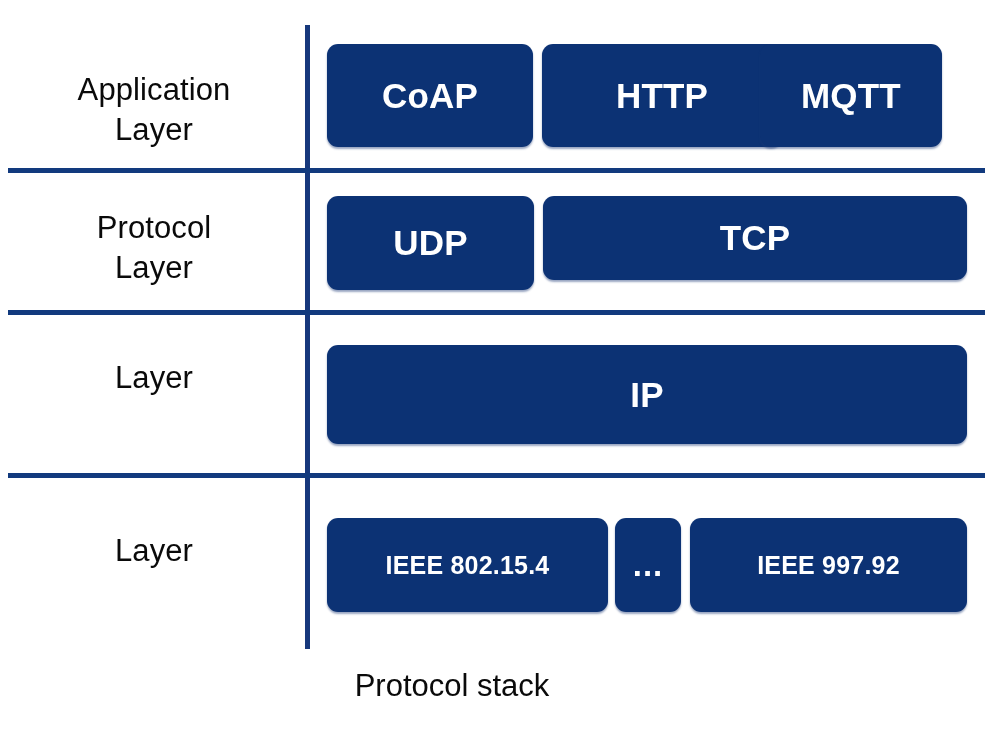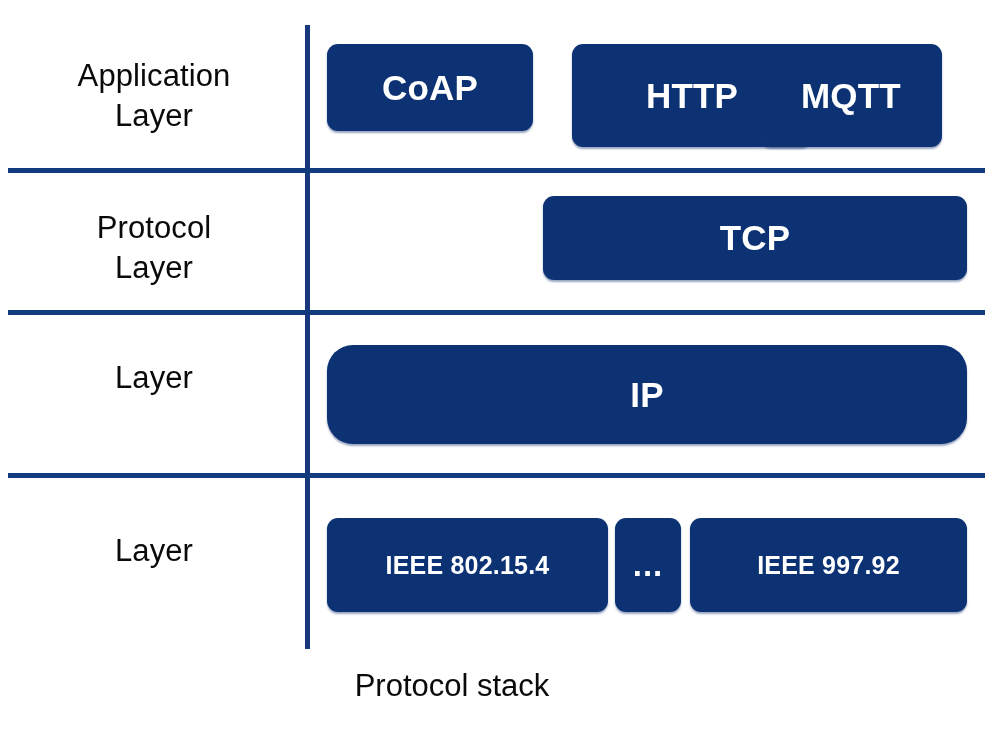--- a/index.html
+++ b/index.html
@@ -86,41 +86,42 @@
 <body>
 
 <div id="canvas">
 
   <div class="vrule"></div>
 
   <div class="hrule" style="top:168px;"></div>
   <div class="hrule" style="top:310px;"></div>
   <div class="hrule" style="top:473px;"></div>
 
-  <div class="layer-label" style="top:56px;text-align:center;">
+  <div class="layer-label" style="top:70px;text-align:center;">
     <div>Application</div>
     <div>Layer</div>
   </div>
 
-  <div class="pbox" style="left:327px; top:44px; width:206px; height:87px;">CoAP</div>
-  <div class="pbox" style="left:572px; top:44px; width:240px; height:103px;">HTTP</div>
+  <div class="pbox" style="left:327px; top:44px; width:206px; height:103px;">CoAP</div>
+  <div class="pbox" style="left:542px; top:44px; width:240px; height:103px;">HTTP</div>
   <div class="pbox" style="left:760px; top:44px; width:182px; height:103px;">MQTT</div>
 
   <div class="layer-label" style="top:208px;">
     <div>Protocol</div>
     <div>Layer</div>
   </div>
 
+  <div class="pbox" style="left:327px; top:196px; width:207px; height:94px;">UDP</div>
   <div class="pbox" style="left:543px; top:196px; width:424px; height:84px;">TCP</div>
 
   <div class="layer-label" style="top:358px;">
     <div>Layer</div>
   </div>
 
-  <div class="pbox" style="left:327px; top:345px; width:640px; height:99px;border-radius:26px;">IP</div>
+  <div class="pbox" style="left:327px; top:345px; width:640px; height:99px;">IP</div>
 
   <div class="layer-label" style="top:531px;">
     <div>Layer</div>
   </div>
 
   <div class="pbox small-text" style="left:327px; top:518px; width:281px; height:94px;">IEEE 802.15.4</div>
   <div class="pbox dots" style="left:615px; top:518px; width:66px; height:94px;">...</div>
   <div class="pbox small-text" style="left:690px; top:518px; width:277px; height:94px;">IEEE 997.92</div>
 
   <div class="caption">Protocol stack</div>

